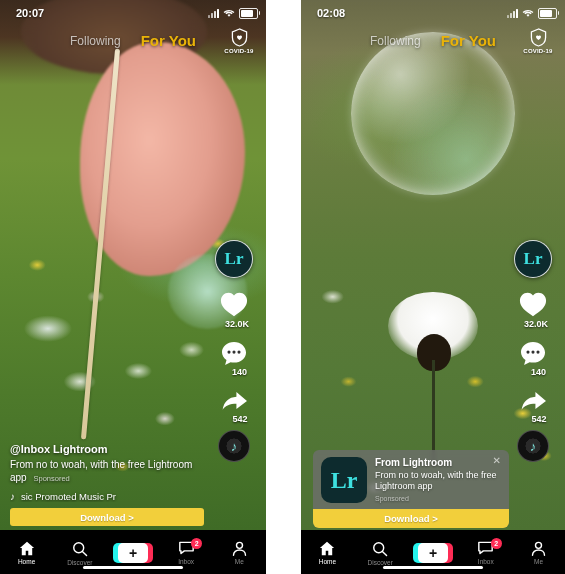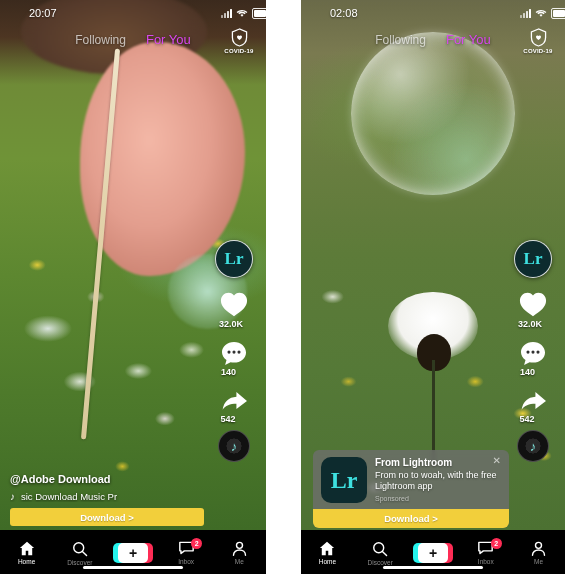--- a/index.html
+++ b/index.html
@@ -71,47 +71,47 @@
   }
   .daisy{
     position:absolute;left:33%;top:55%;width:34%;height:13%;
     background:radial-gradient(ellipse at 50% 40%, #ffffff 0%, #f2f2ee 55%, rgba(242,242,238,0) 78%);
     border-radius:50%;
   }
   .daisy-core{position:absolute;left:44%;top:63%;width:13%;height:7%;background:#22190f;border-radius:50% 50% 46% 46%;}
   .stem{position:absolute;left:49.5%;top:68%;width:3px;height:20%;background:#2f3a20;}
 
   
-  .statusbar{position:absolute;left:17px;top:0;width:100%;height:26px;display:flex;align-items:center;
+  .statusbar{position:absolute;left:4px;top:0;width:100%;height:26px;display:flex;align-items:center;
     justify-content:space-between;padding:0 12px;box-sizing:border-box;color:#fff;
-    font-size:11px;font-weight:normal;text-shadow:0 1px 2px rgba(0,0,0,.6);}
+    font-size:11px;font-weight:bold;text-shadow:0 1px 2px rgba(0,0,0,.6);}
   .sb-right{display:flex;align-items:center;gap:4px;}
   .bars{display:flex;align-items:flex-end;gap:1px;height:9px;}
   .bars i{display:block;width:2px;background:#fff;border-radius:.5px;}
   .bars i:nth-child(1){height:3px;opacity:.55}
   .bars i:nth-child(2){height:5px;opacity:.7}
   .bars i:nth-child(3){height:7px;opacity:.85}
   .bars i:nth-child(4){height:9px}
   .batt{width:17px;height:9px;border:1px solid rgba(255,255,255,.9);border-radius:2px;position:relative;}
   .batt::after{content:"";position:absolute;left:1px;top:1px;bottom:1px;width:12px;background:#fff;border-radius:1px;}
   .batt::before{content:"";position:absolute;right:-3px;top:2.5px;width:1.5px;height:4px;background:rgba(255,255,255,.9);border-radius:0 1px 1px 0;}
 
   
   .topbar{position:absolute;left:0;top:32px;width:100%;display:flex;align-items:center;justify-content:center;gap:20px;}
   .tab{color:rgba(255,255,255,.68);font-size:12px;text-shadow:0 1px 3px rgba(0,0,0,.55);}
-  .tab.active{color:#d946ef;font-weight:normal;font-size:13px;}
+  .tab.active{color:#eab308;font-weight:bold;font-size:15px;}
   .covid{position:absolute;right:8px;top:28px;width:38px;display:flex;flex-direction:column;align-items:center;color:#fff;}
   .covid-label{font-size:6px;font-weight:bold;letter-spacing:.2px;margin-top:1px;text-shadow:0 1px 2px rgba(0,0,0,.6);}
 
   
   .rail{position:absolute;right:8px;top:240px;width:48px;display:flex;flex-direction:column;align-items:center;gap:6px;}
   .avatar{width:36px;height:36px;border-radius:50%;background:#0d2b2e;border:1.5px solid rgba(255,255,255,.85);
     display:flex;align-items:center;justify-content:center;color:#3ee0e0;font-size:17px;font-weight:bold;
     font-family:"Liberation Serif",serif;box-shadow:0 1px 4px rgba(0,0,0,.5);}
-  .act{display:flex;flex-direction:column;align-items:flex-start;margin-top:6px;}
+  .act{display:flex;flex-direction:column;align-items:flex-end;margin-top:6px;}
   .act .cnt{color:#fff;font-size:9px;font-weight:bold;margin-top:1px;text-shadow:0 1px 2px rgba(0,0,0,.7);}
   .disc{width:30px;height:30px;border-radius:50%;background:radial-gradient(circle at 50% 50%,#2a2a2a 0 35%,#111 36% 100%);
     border:1px solid rgba(255,255,255,.25);display:flex;align-items:center;justify-content:center;color:#7fe3dd;font-size:13px;}
 
   
   .caption{position:absolute;left:10px;right:62px;bottom:72px;color:#fff;text-shadow:0 1px 3px rgba(0,0,0,.8);}
   .cap-user{font-size:11px;font-weight:bold;margin-bottom:3px;}
   .cap-desc{font-size:10px;line-height:13px;}
   .sponsored{font-size:7.5px;color:rgba(255,255,255,.72);margin-left:4px;}
   .music-row{display:flex;align-items:center;gap:6px;margin-top:6px;font-size:9.5px;color:#fff;overflow:hidden;white-space:nowrap;}
@@ -221,24 +221,28 @@
             <path d="M16 3v5C8 8.6 3 13 1.6 21.6c3-4.3 7.6-6.2 14.4-6.2v5.4L27 12.4z" fill="#fff"></path>
           </svg>
           <span class="cnt">542</span>
         </div>
         <div class="disc">
           <span>♪</span>
         </div>
       </div>
 
       <div class="caption">
-        <div class="cap-user">@Adobe Download</div>
+        <div class="cap-user">@Inbox Lightroom</div>
+        <div class="cap-desc">
+          <span>From no to woah, with the free Lightroom app</span>
+          <span class="sponsored">Sponsored</span>
+        </div>
         <div class="music-row">
           <span class="music-note">♪</span>
-          <span>sic   Download Music   Pr</span>
+          <span>sic   Promoted Music   Pr</span>
         </div>
       </div>
 
       <div class="dlbtn">Download &gt;</div>
 
       <div class="nav">
         <div class="nav-item">
           <svg width="16" height="15" viewBox="0 0 20 19">
             <path d="M10 1L1 9h2.4v9h5V12.2h3.2V18h5V9H19z" fill="#fff"></path>
           </svg>

